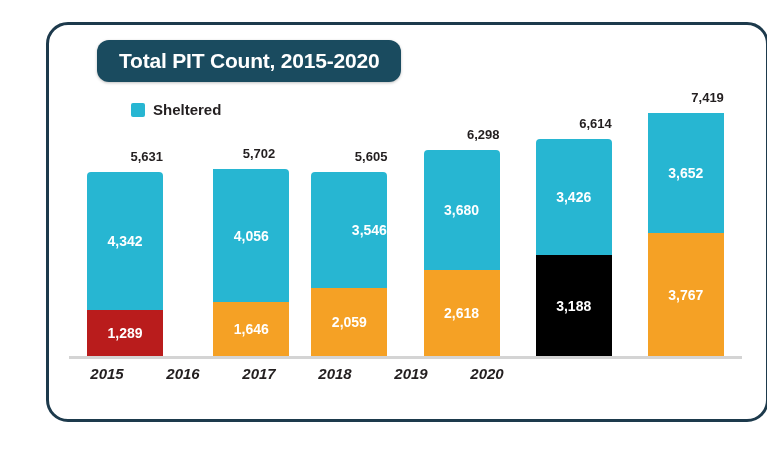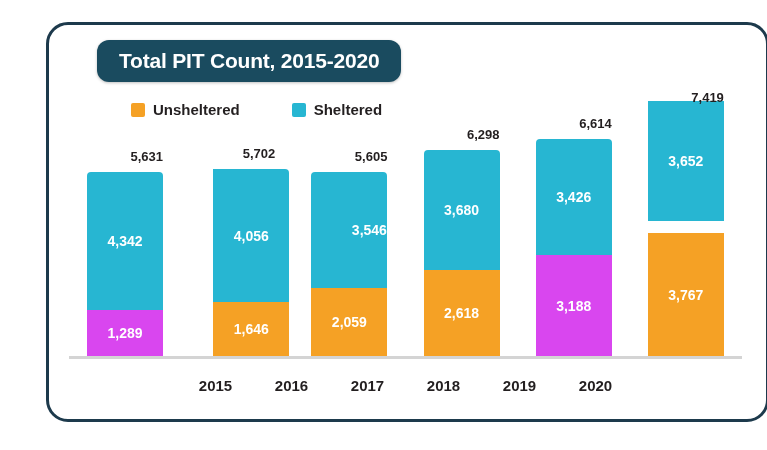--- a/index.html
+++ b/index.html
@@ -144,59 +144,56 @@
     box-sizing: border-box;
   }
   .seg-sheltered { background: #27b6d2; }
   .seg-unsheltered { background: #f5a125; }
 
   
   #xaxis {
     position: absolute;
     left: 20px;
     right: 24px;
-    top: 352px;
-    display: flex;
-    justify-content: center;
+    top: 340px;
+    display: flex;
+    justify-content: flex-start;
+    font-style: italic;
   }
   .xtick {
     width: 76px;
     text-align: center;
     font-size: 15px;
     font-weight: bold;
     color: #231f20;
   }
 </style>
 </head>
 <body>
 
 <div id="chart-card" style="border-color: rgb(29, 58, 76); margin-left: 32px;">
 
   <div id="title-pill" style="background: rgb(26, 75, 95);">
     <span class="title-text">Total PIT Count, 2015-2020</span>
   </div>
 
   <div id="legend">
-    <div class="legend-item">
-      <span class="legend-swatch" style="background: rgb(245, 161, 37);"></span>
-      <span class="legend-label">Unsheltered</span>
-    </div>
     <div class="legend-item">
       <span class="legend-swatch" style="background: rgb(39, 182, 210);"></span>
       <span class="legend-label">Sheltered</span>
     </div>
   </div>
 
   <div id="plot">
     <div id="bars">
         <div class="bar-group">
           <div class="bar-total" style="bottom: 192px;">5,631</div>
           <div class="bar-stack" style="height: 184px;">
             <div class="seg seg-sheltered" style="height: 142px; background: rgb(39, 182, 210);">4,342</div>
-            <div class="seg seg-unsheltered" style="height: 48px; background: #d946ef;">1,289</div>
+            <div class="seg seg-unsheltered" style="height: 48px; background: #b91c1c;">1,289</div>
           </div>
         </div>
         <div class="bar-group">
           <div class="bar-total" style="bottom: 195px;">5,702</div>
           <div class="bar-stack" style="height: 187px; padding-left: 28px;">
             <div class="seg seg-sheltered" style="height: 133px; background: rgb(39, 182, 210);">4,056</div>
             <div class="seg seg-unsheltered" style="height: 54px; background: rgb(245, 161, 37);">1,646</div>
           </div>
         </div>
         <div class="bar-group">
@@ -210,26 +207,26 @@
           <div class="bar-total" style="bottom: 214px;">6,298</div>
           <div class="bar-stack" style="height: 206px;">
             <div class="seg seg-sheltered" style="height: 120px; background: rgb(39, 182, 210);">3,680</div>
             <div class="seg seg-unsheltered" style="height: 86px; background: rgb(245, 161, 37);">2,618</div>
           </div>
         </div>
         <div class="bar-group">
           <div class="bar-total" style="bottom: 225px;">6,614</div>
           <div class="bar-stack" style="height: 217px;">
             <div class="seg seg-sheltered" style="height: 136px; background: rgb(39, 182, 210);">3,426</div>
-            <div class="seg seg-unsheltered" style="height: 118px; background: #d946ef;">3,188</div>
+            <div class="seg seg-unsheltered" style="height: 118px; background: #000000;">3,188</div>
           </div>
         </div>
         <div class="bar-group">
           <div class="bar-total" style="bottom: 251px;">7,419</div>
-          <div class="bar-stack" style="height: 280px; gap: 12px;">
+          <div class="bar-stack" style="height: 280px;">
             <div class="seg seg-sheltered" style="height: 120px; background: rgb(39, 182, 210);">3,652</div>
             <div class="seg seg-unsheltered" style="height: 123px; background: rgb(245, 161, 37);">3,767</div>
           </div>
         </div>
       </div>
     <div id="baseline"></div>
     <div id="xaxis">
         <div class="xtick">2015</div>
         <div class="xtick">2016</div>
         <div class="xtick">2017</div>

